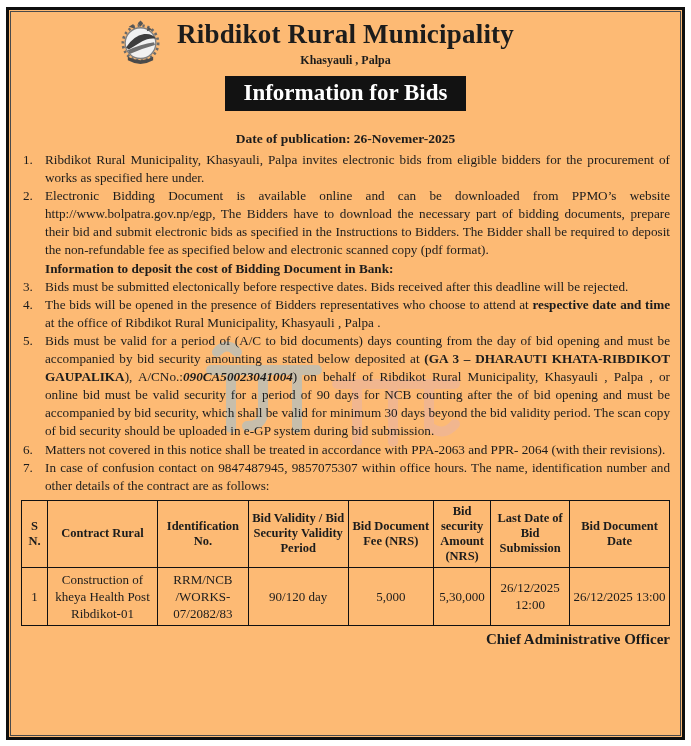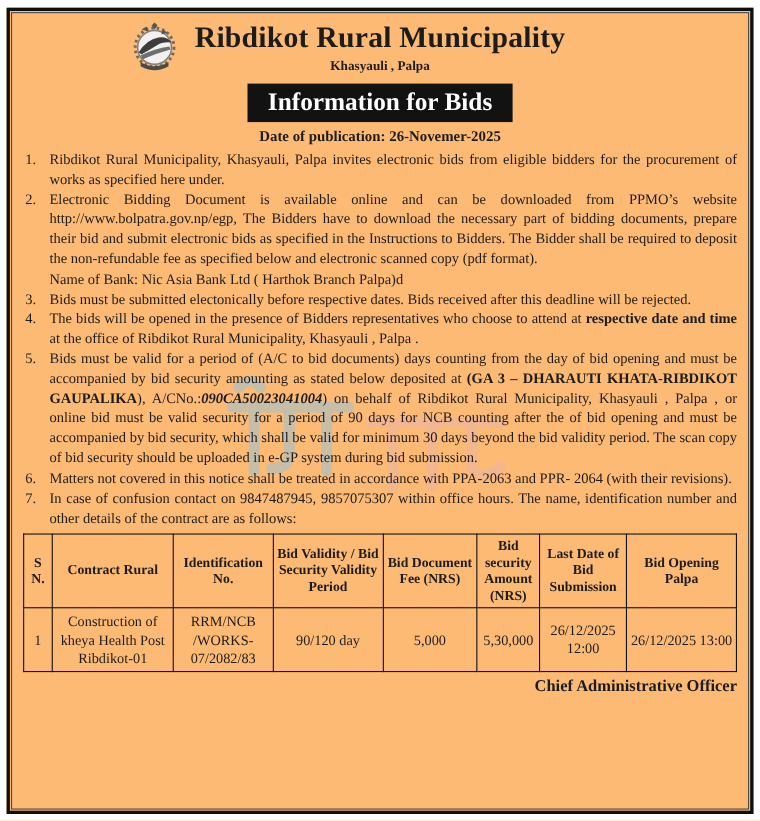--- a/index.html
+++ b/index.html
@@ -22,21 +22,21 @@
   
   .hdr{position:relative;text-align:center;}
   .logo{position:absolute;left:96px;top:1px;width:47px;height:48px;}
   .org-name{margin:0;font-size:27px;font-weight:bold;line-height:31px;letter-spacing:.2px;}
   .org-addr{font-size:12px;font-weight:bold;line-height:18px;margin-top:1px;}
   .banner-row{margin-top:7px;}
   .banner{
     display:inline-block;background:#121212;color:#ffffff;
     font-size:23px;font-weight:bold;line-height:27px;padding:3px 18px 5px;
   }
-  .pubdate{font-size:13.5px;font-weight:bold;margin-top:5px;line-height:16px;}
+  .pubdate{font-size:13.5px;font-weight:bold;margin-top:20px;line-height:16px;}
 
   
   .items{margin-top:4px;font-size:13.2px;line-height:18.1px;}
   .item{display:flex;}
   .item .num{flex:0 0 24px;width:24px;padding-left:2px;box-sizing:border-box;}
   .item .body{flex:1;text-align:justify;}
   .bank-heading{font-weight:bold;}
   b{font-weight:bold;}
   .bi{font-weight:bold;font-style:italic;}
 
@@ -107,21 +107,21 @@
 
         <div class="item">
           <span class="num">1.</span>
           <div class="body">Ribdikot Rural Municipality, Khasyauli, Palpa invites electronic bids from eligible bidders for the procurement of works as specified here under.</div>
         </div>
 
         <div class="item">
           <span class="num">2.</span>
           <div class="body">
             <div><span>Electronic Bidding Document is available online and can be downloaded from PPMO’s website </span><span>http://www.bolpatra.gov.np/egp</span><span>, The Bidders have to download the necessary part of bidding documents, prepare their bid and submit electronic bids as specified in the Instructions to Bidders. The Bidder shall be required to deposit the non-refundable fee as specified below and electronic scanned copy (pdf format).</span></div>
-            <div>Name of Bank: Nic Asia Bank Ltd ( Harthok Branch Palpa)d</div>
+            <div class="bank-heading">Information to deposit the cost of Bidding Document in Bank:</div>
           </div>
         </div>
 
         <div class="item">
           <span class="num">3.</span>
           <div class="body">Bids must be submitted electonically before respective dates. Bids received after this deadline will be rejected.</div>
         </div>
 
         <div class="item">
           <span class="num">4.</span>
@@ -157,21 +157,21 @@
         </colgroup>
         <thead>
           <tr>
             <th>S N.</th>
             <th>Contract Rural</th>
             <th>Identification No.</th>
             <th>Bid Validity / Bid Security Validity Period</th>
             <th>Bid Document Fee (NRS)</th>
             <th>Bid security Amount (NRS)</th>
             <th>Last Date of Bid Submission</th>
-            <th>Bid Opening Palpa</th>
+            <th>Bid Document Date</th>
           </tr>
         </thead>
         <tbody>
           <tr>
             <td>1</td>
             <td>Construction of kheya Health Post Ribdikot-01</td>
             <td>RRM/NCB /WORKS- 07/2082/83</td>
             <td>90/120 day</td>
             <td>5,000</td>
             <td>5,30,000</td>

